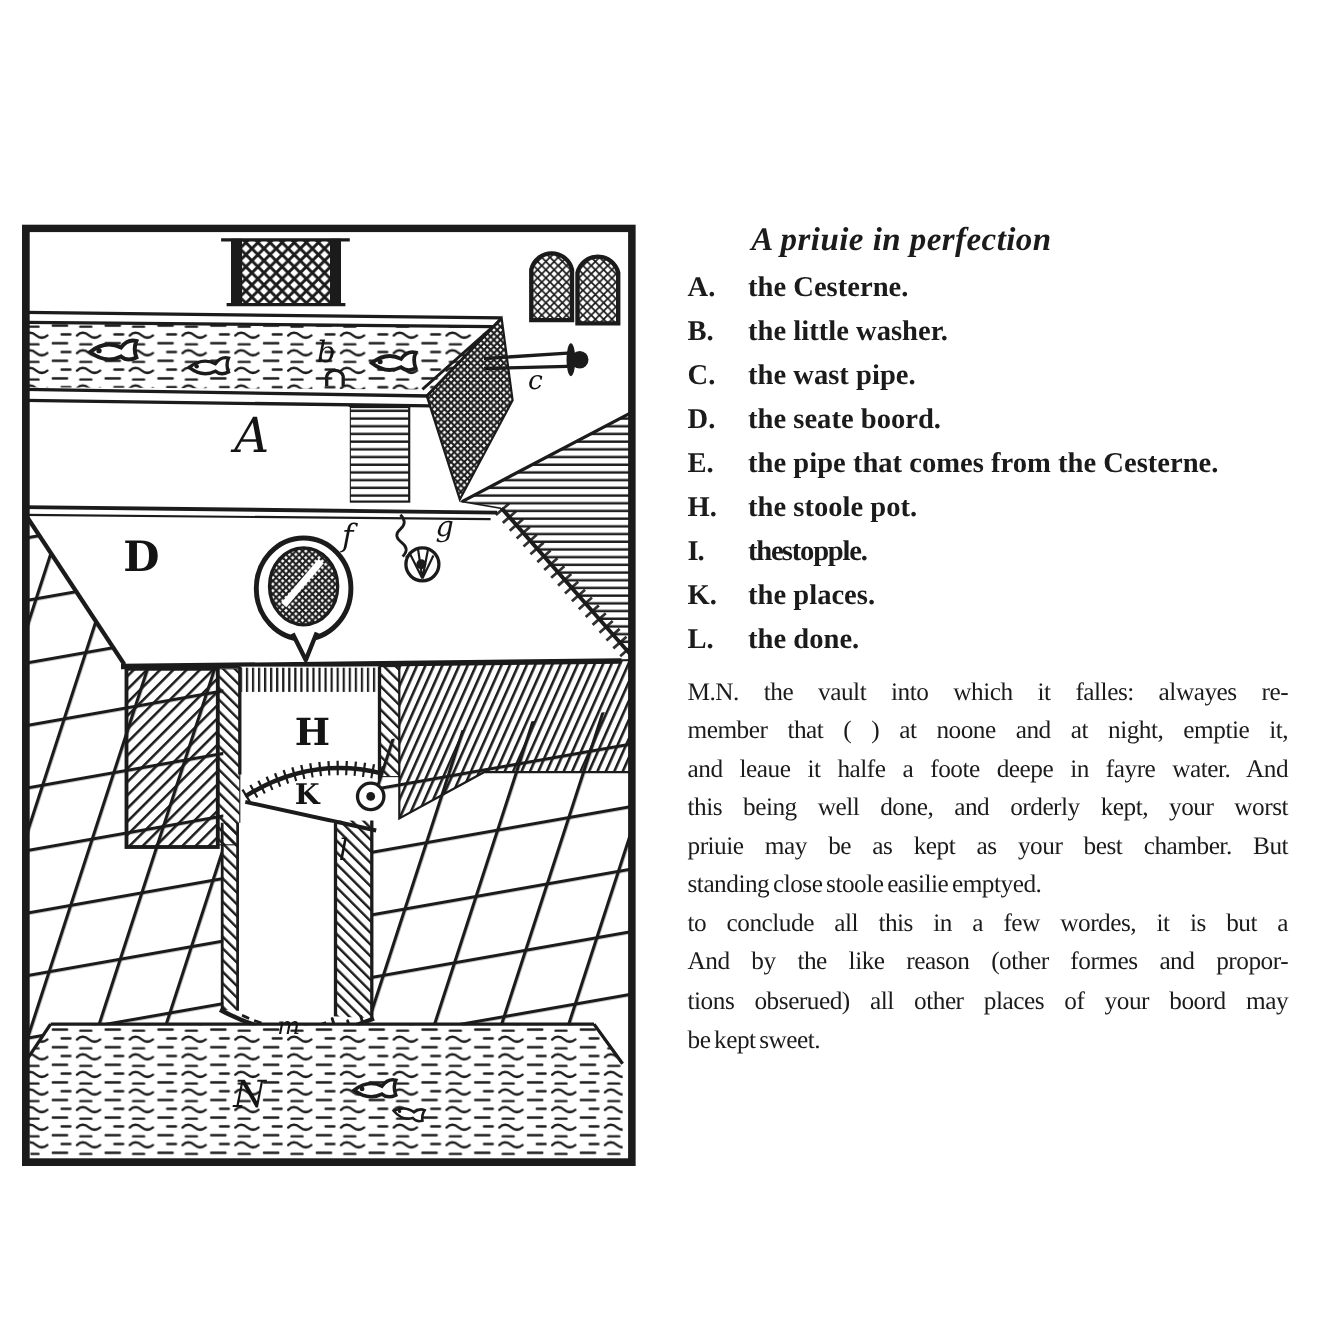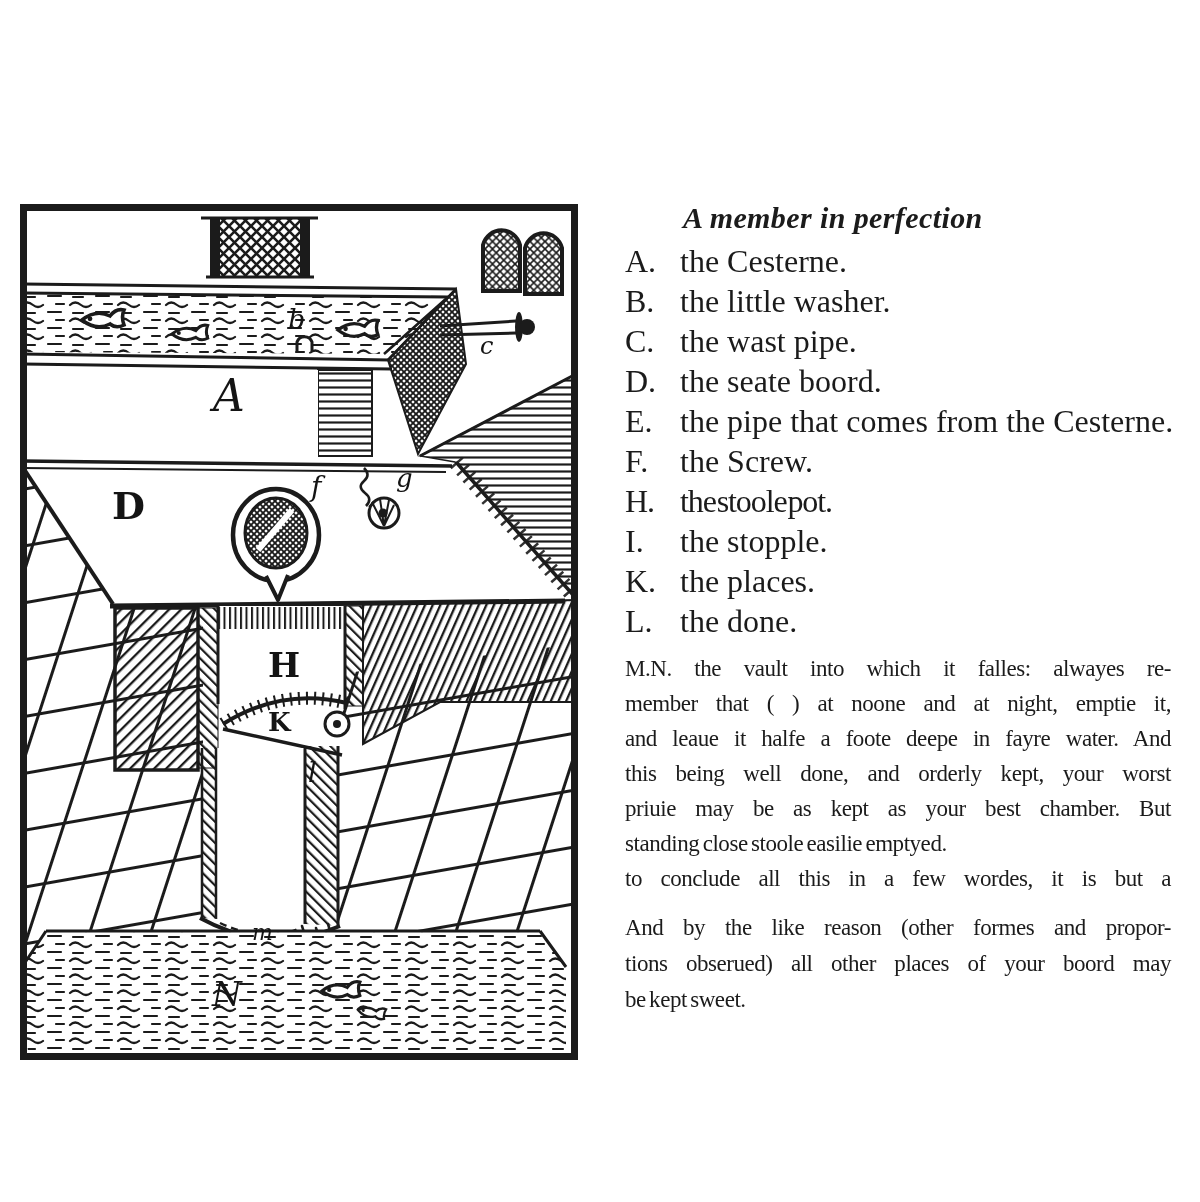--- a/index.html
+++ b/index.html
@@ -10,26 +10,26 @@
     overflow:hidden;
   }
   .figure-svg{position:absolute;left:20px;top:204px;}
 
   .legend{position:absolute;left:625px;top:199px;width:546px;}
   .legend-title{
     height:38px;line-height:38px;font-size:30px;font-weight:bold;font-style:italic;
     padding-left:58px;letter-spacing:.4px;
   }
   .legend-list{margin-top:4px;}
-  .legend-item{height:40px;line-height:40px;font-size:32px;white-space:nowrap;}
+  .legend-item{height:40px;line-height:40px;font-size:26px;white-space:nowrap;font-weight:bold;}
   .legend-item .k{display:inline-block;width:55px;}
   .legend-list .legend-item:nth-child(7){letter-spacing:-1.1px;word-spacing:-6px;}
   .legend-paragraphs{margin-top:10px;}
   .para{font-size:23px;letter-spacing:-.45px;word-spacing:-2px;}
-  .para + .para{margin-top:14px;}
+  .para + .para{margin-top:0;}
   .jline{height:35px;line-height:35px;text-align:justify;text-align-last:justify;}
   .para:nth-child(2) .jline{height:36px;line-height:36px;}
   .jline.last{text-align:justify;text-align-last:left;}
 
   .lbl{font-family:"DejaVu Serif","Liberation Serif",serif;fill:#141414;}
   .it{font-style:italic;}
   .bd{font-weight:bold;}
 </style>
 </head>
 <body>
@@ -209,21 +209,21 @@
     <text x="376" y="283" class="lbl it" font-size="26">g</text>
     <text x="248" y="473" class="lbl bd" font-size="34">H</text>
     <text x="248" y="527" class="lbl bd" font-size="26">K</text>
     <text x="288" y="578" class="lbl it" font-size="27">l</text>
     <text x="232" y="736" class="lbl it" font-size="22">m</text>
     <text x="192" y="802" class="lbl it" font-size="34">N</text>
   </g>
 </svg>
 
 <div class="legend">
-  <div class="legend-title">A member in perfection</div>
+  <div class="legend-title">A priuie in perfection</div>
   <div class="legend-list">
   <div class="legend-item">
     <span class="k">A.</span><span class="t">the Cesterne.</span>
   </div>
 
   <div class="legend-item">
     <span class="k">B.</span><span class="t">the little washer.</span>
   </div>
 
   <div class="legend-item">
@@ -231,23 +231,20 @@
   </div>
 
   <div class="legend-item">
     <span class="k">D.</span><span class="t">the seate boord.</span>
   </div>
 
   <div class="legend-item">
     <span class="k">E.</span><span class="t">the pipe that comes from the Cesterne.</span>
   </div>
 
-  <div class="legend-item">
-    <span class="k">F.</span><span class="t">the Screw.</span>
-  </div>
 
 
   <div class="legend-item">
     <span class="k">H.</span><span class="t">the stoole pot.</span>
   </div>
 
   <div class="legend-item">
     <span class="k">I.</span><span class="t">the stopple.</span>
   </div>
 

